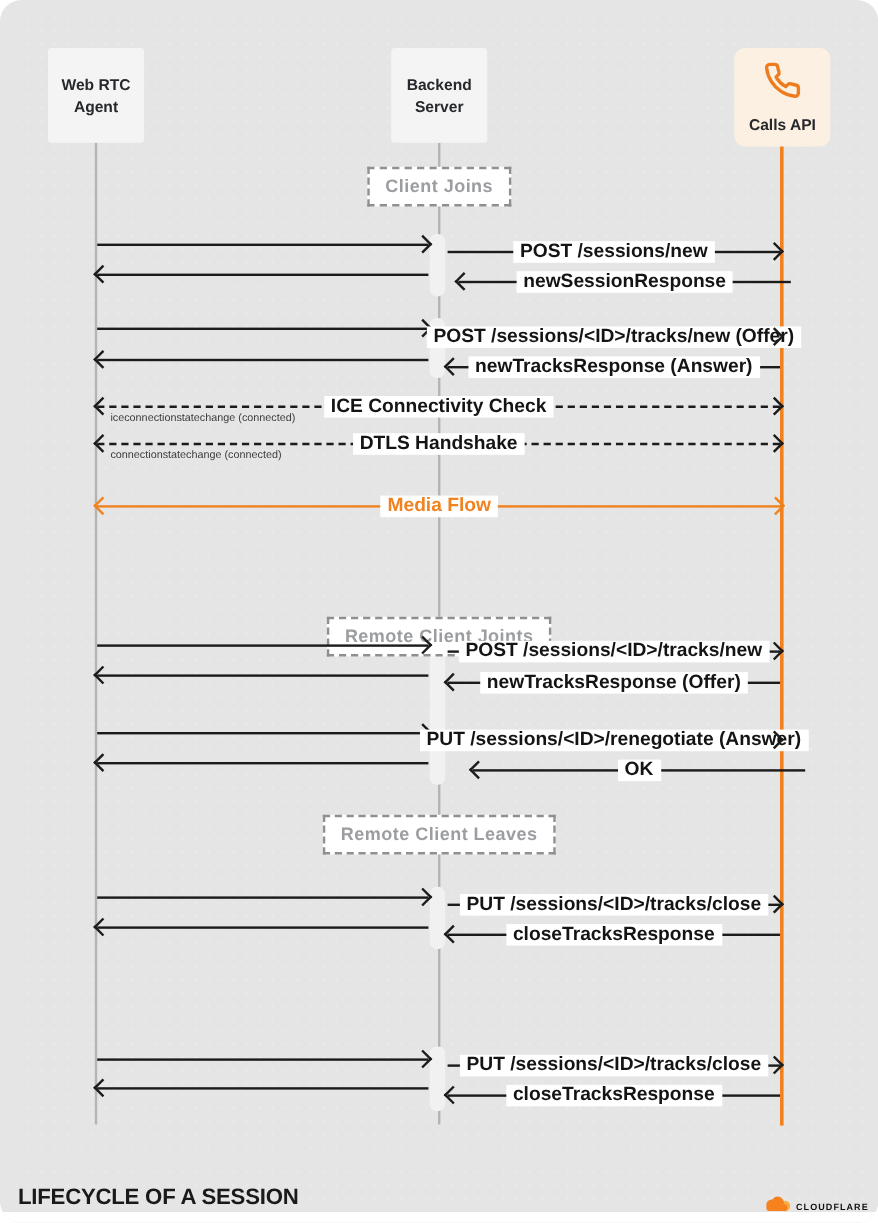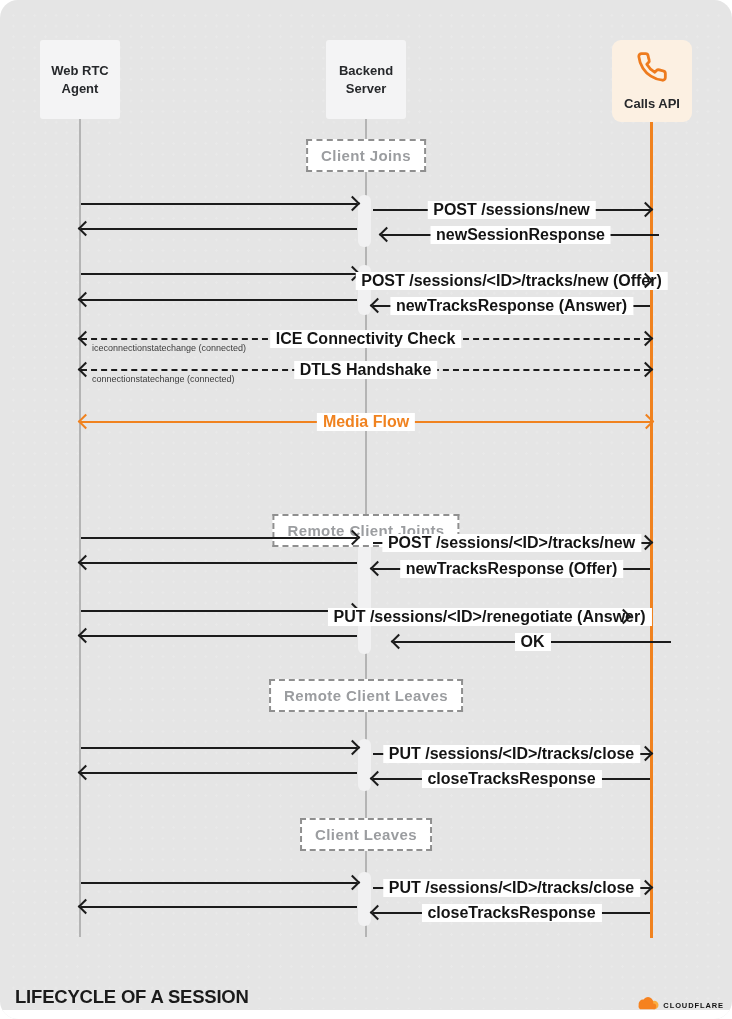--- a/index.html
+++ b/index.html
@@ -73,21 +73,20 @@
       <svg width="32" height="32" viewBox="0 0 24 24" fill="none" stroke="#EE7B1E" stroke-width="2.1" stroke-linecap="round" stroke-linejoin="round">
         <path d="M22 16.92v3a2 2 0 0 1-2.18 2 19.79 19.79 0 0 1-8.63-3.07 19.5 19.5 0 0 1-6-6 19.79 19.79 0 0 1-3.07-8.67A2 2 0 0 1 4.11 2h3a2 2 0 0 1 2 1.72c.13.96.36 1.9.7 2.81a2 2 0 0 1-.45 2.11L8.09 9.91a16 16 0 0 0 6 6l1.27-1.27a2 2 0 0 1 2.11-.45c.91.34 1.85.57 2.81.7A2 2 0 0 1 22 16.92z"></path>
       </svg>
     </span>
     <span class="actor-label">Calls API</span>
   </div>
 
   <div class="phase" style="top:139px;">Client Joins</div>
   <div class="phase" style="top:470px;margin-top:44px;">Remote Client Joints</div>
   <div class="phase" style="top:679px;">Remote Client Leaves</div>
-  <div class="phase" style="top:818px;">Client Leaves</div>
 
   <div class="msg" style="left:81px;top:203px;width:276px;">
       <span class="ah r"></span>
     </div>
   <div class="msg" style="left:373px;top:209px;width:277px;">
     <span class="lbl">POST /sessions/new</span>
     <span class="ah r"></span>
   </div>
   <div class="msg" style="left:382px;top:234px;width:277px;text-align:right;">
     <span class="lbl">newSessionResponse</span>
@@ -143,21 +142,21 @@
     <span class="lbl">newTracksResponse (Offer)</span>
     <span class="ah l"></span>
   </div>
   <div class="msg" style="left:81px;top:562px;width:276px;">
       <span class="ah l"></span>
     </div>
 
   <div class="msg" style="left:81px;top:610px;width:276px;">
       <span class="ah r"></span>
     </div>
-  <div class="msg" style="left:351px;top:616px;width:277px;">
+  <div class="msg" style="left:373px;top:616px;width:277px;">
     <span class="lbl">PUT /sessions/&lt;ID&gt;/renegotiate (Answer)</span>
     <span class="ah r"></span>
   </div>
   <div class="msg" style="left:394px;top:641px;width:277px;">
     <span class="lbl">OK</span>
     <span class="ah l"></span>
   </div>
   <div class="msg" style="left:81px;top:635px;width:276px;">
       <span class="ah l"></span>
     </div>

